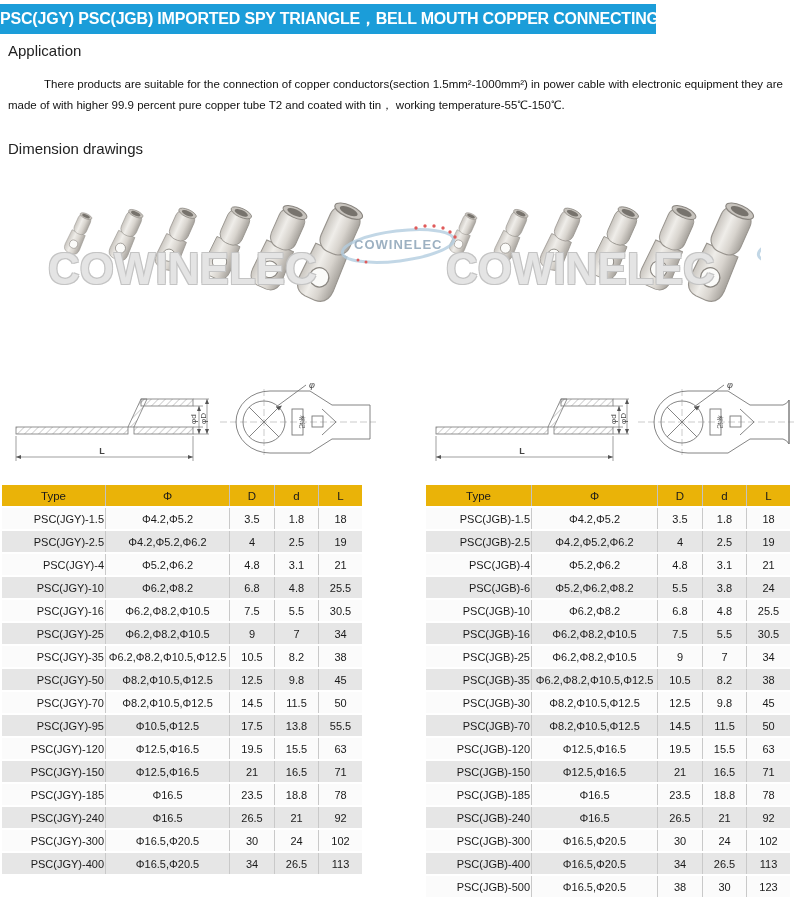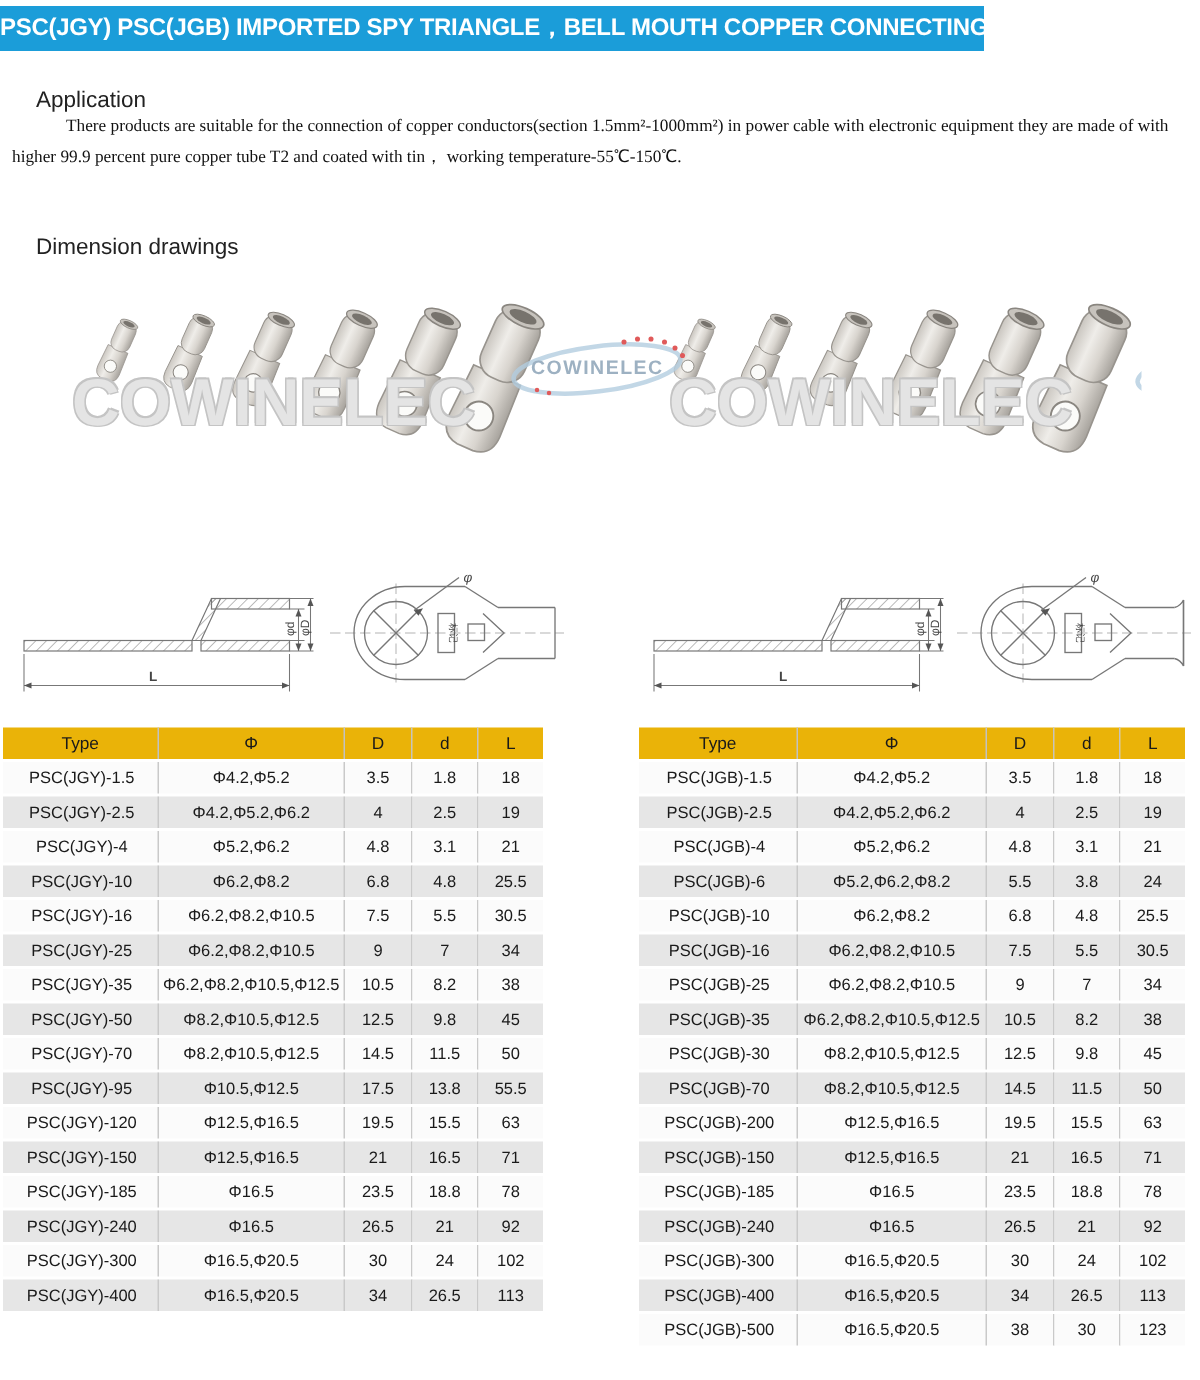--- a/index.html
+++ b/index.html
@@ -5,26 +5,26 @@
   html,body{margin:0;padding:0;}
   body{
     width:800px;height:920px;position:relative;background:#ffffff;
     font-family:"Liberation Sans", sans-serif;color:#1a1a1a;overflow:hidden;
   }
   .banner{
     position:absolute;top:4px;left:0;width:656px;height:30px;
     background:#1b9dd9;color:#ffffff;font-weight:bold;font-size:16px;
     line-height:30px;text-align:center;white-space:nowrap;letter-spacing:-0.2px;
   }
-  .sec-heading{position:absolute;left:8px;margin:16px;font-size:15px;font-weight:normal;color:#222;}
+  .sec-heading{position:absolute;left:8px;margin:0;font-size:15px;font-weight:normal;color:#222;}
   .app-h{top:42px;}
   .dim-h{top:140px;text-align:right;}
   .body-text{
     position:absolute;top:74px;left:8px;width:786px;margin:0;
-    font-size:11.5px;line-height:21px;color:#111;text-indent:36px;font-family:Liberation Serif, serif;
+    font-size:11.5px;line-height:21px;color:#111;text-indent:36px;
   }
   .photos{position:absolute;top:186px;left:0;width:761px;height:158px;overflow:hidden;}
   .photo-l{position:absolute;left:45px;top:6px;}
   .photo-r{position:absolute;left:440px;top:6px;}
   .wm{
     position:absolute;top:58px;width:330px;font-size:44px;font-weight:bold;
     color:rgba(255,255,255,0.55);letter-spacing:0px;white-space:nowrap;
     text-shadow:-1px -1px 0 #c4c4c4,1px -1px 0 #c4c4c4,-1px 1px 0 #c4c4c4,1px 1px 0 #c4c4c4;
   }
   .wm-l{left:48px;}
@@ -45,21 +45,21 @@
   .t-r{left:426px;width:364px;}
   .spec th{
     background:#eab308;font-weight:normal;font-size:11.5px;height:19px;
     border-right:1px solid #c2c2c2;overflow:hidden;white-space:nowrap;
   }
   .spec td{
     height:19px;text-align:center;border-right:1px solid #c9c9c9;
     overflow:hidden;white-space:nowrap;
   }
   .spec th:last-child,.spec td:last-child{border-right:none;}
-  .spec td:first-child{text-align:center;padding-left:3px;}
+  .spec td:first-child{text-align:right;padding-left:3px;}
   .spec tbody tr:nth-child(odd) td{background:#fbfbfb;}
   .spec tbody tr:nth-child(even) td{background:#e6e6e6;}
   .dwg text{fill:#444;}
 </style>
 </head>
 <body>
 
 <div class="banner">
   <span>PSC(JGY)  PSC(JGB) IMPORTED SPY TRIANGLE，BELL MOUTH COPPER CONNECTING TERMINALS</span>
 </div>
@@ -494,21 +494,21 @@
         <td>45</td>
       </tr>
       <tr>
         <td>PSC(JGB)-70</td>
         <td>Φ8.2,Φ10.5,Φ12.5</td>
         <td>14.5</td>
         <td>11.5</td>
         <td>50</td>
       </tr>
       <tr>
-        <td>PSC(JGB)-200</td>
+        <td>PSC(JGB)-120</td>
         <td>Φ12.5,Φ16.5</td>
         <td>19.5</td>
         <td>15.5</td>
         <td>63</td>
       </tr>
       <tr>
         <td>PSC(JGB)-150</td>
         <td>Φ12.5,Φ16.5</td>
         <td>21</td>
         <td>16.5</td>

